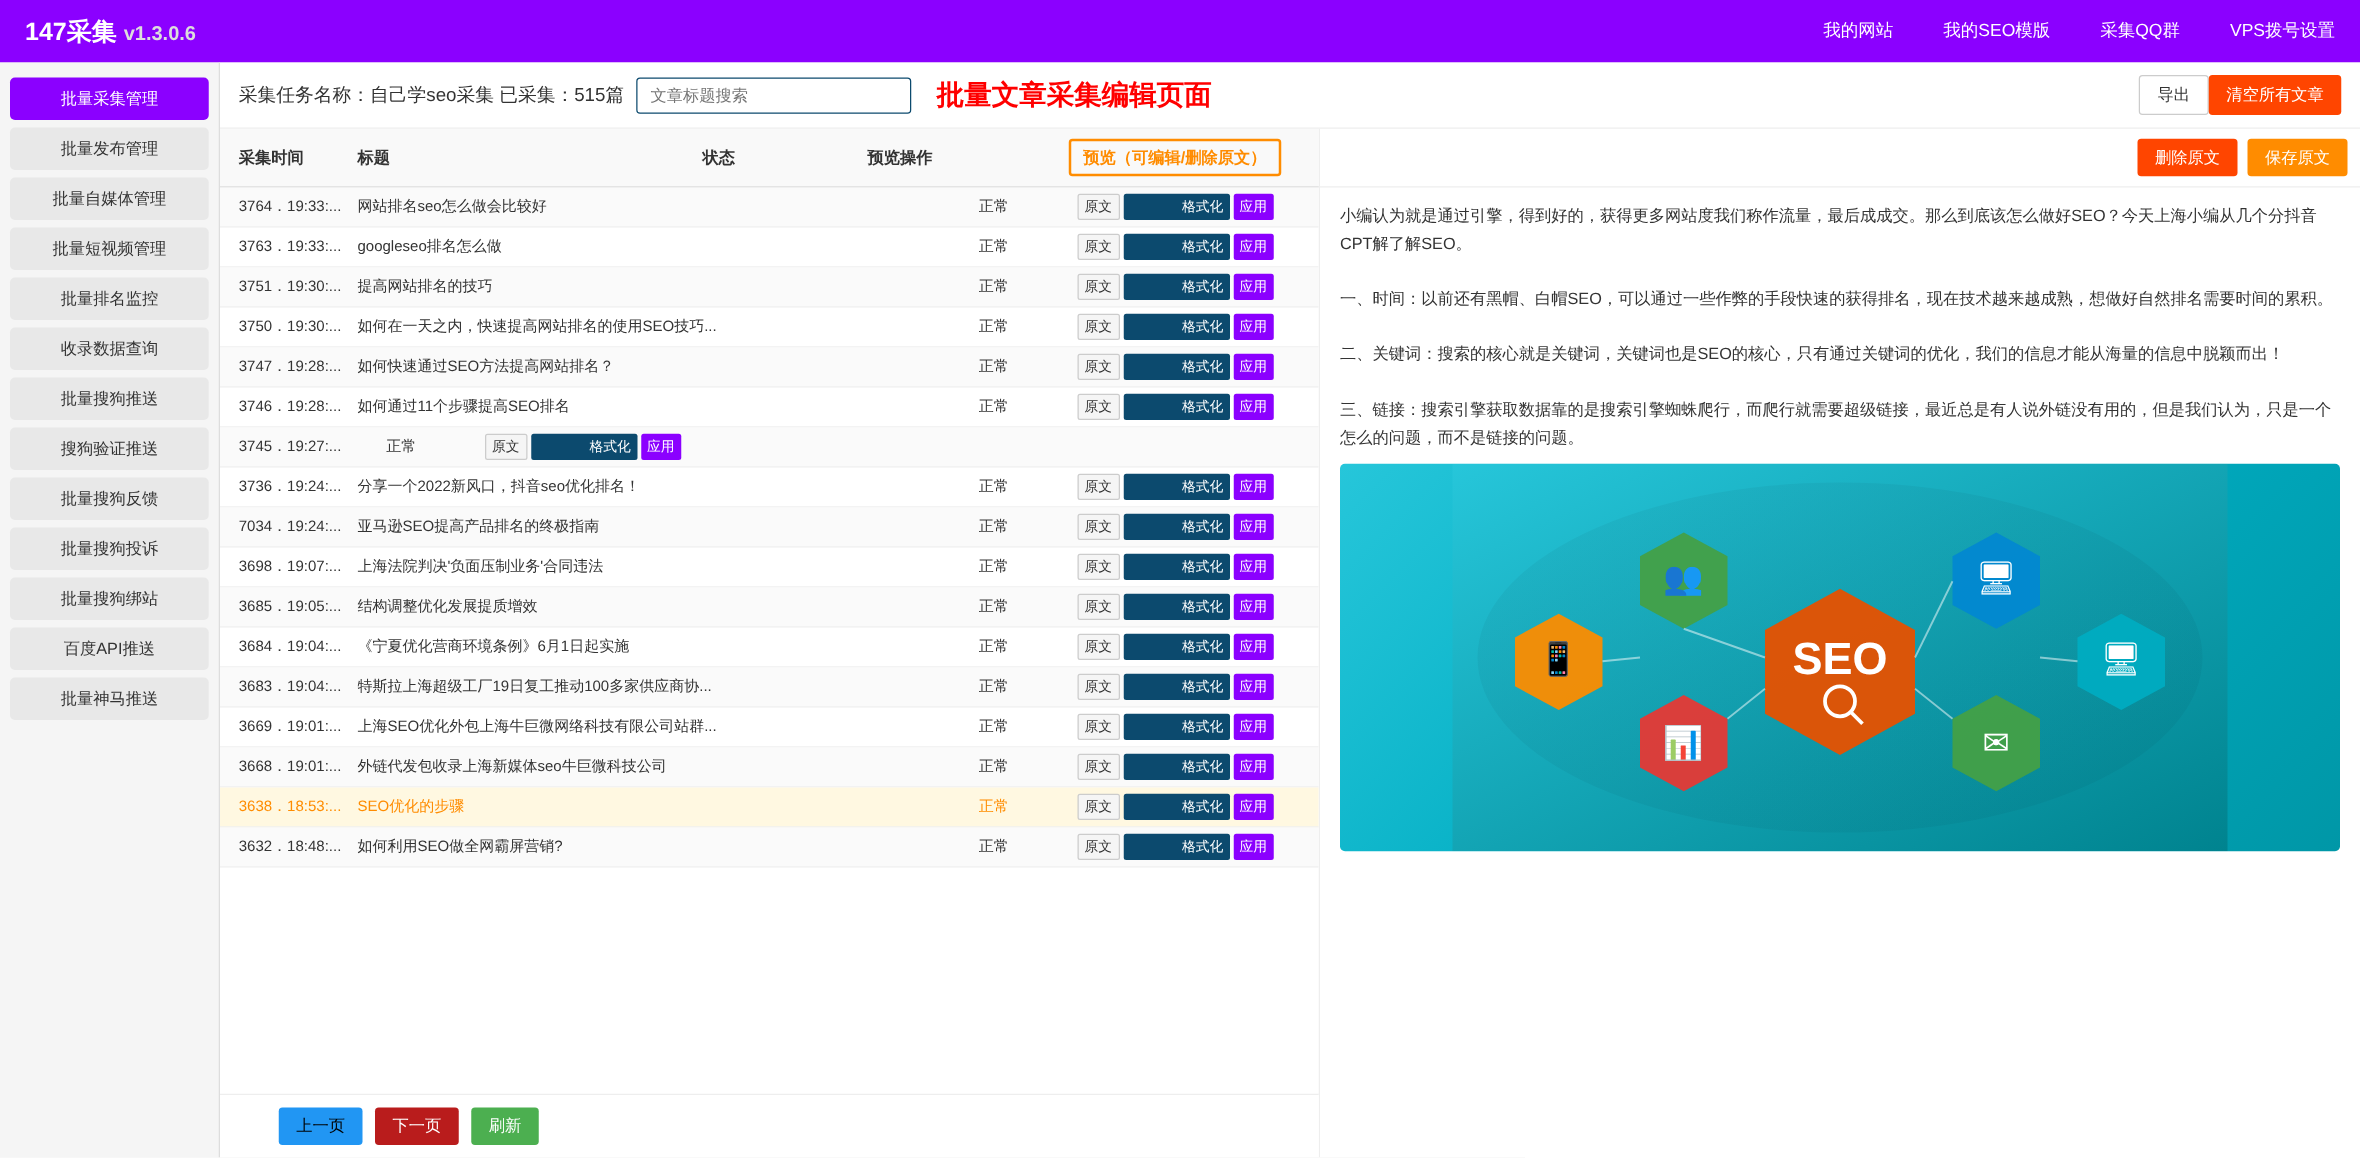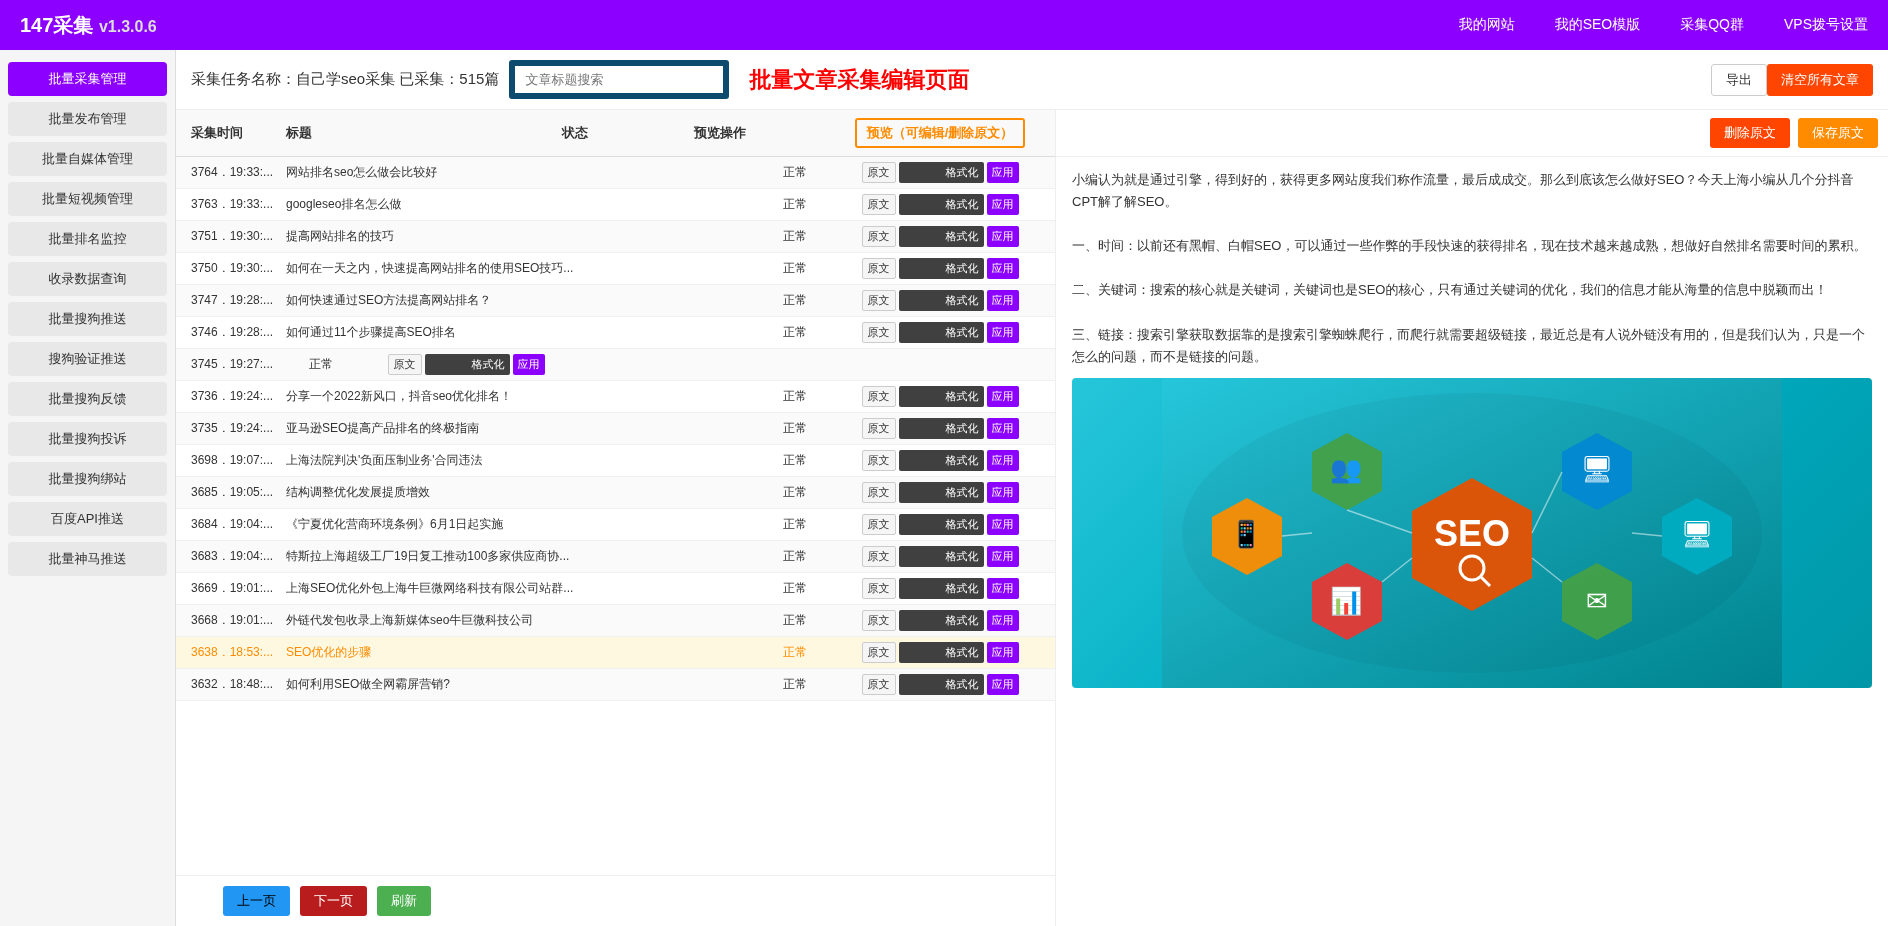--- a/index.html
+++ b/index.html
@@ -86,21 +86,21 @@
       gap: 10px;
     }
     .topbar-title {
       font-size: 15px;
       color: #333;
       white-space: nowrap;
     }
     .topbar-search {
       width: 220px;
       padding: 6px 10px;
-      border: 6px solid #0c4a6e;
+      border: 1px solid #0c4a6e;
       border-radius: 3px;
       font-size: 13px;
       outline: none;
     }
     .topbar-heading {
       font-size: 22px;
       font-weight: bold;
       color: #FF0000;
       margin-left: 10px;
     }
@@ -194,21 +194,21 @@
     .row-action { width: 220px; display: flex; gap: 3px; justify-content: center; }
     .tag-btn {
       padding: 2px 5px;
       border-radius: 2px;
       font-size: 11px;
       cursor: pointer;
       border: none;
       font-family: inherit;
     }
     .tag-original { background: #f5f5f5; border: 1px solid #ccc; color: #333; }
-    .tag-format { background: #404040; color: white; padding-left: 47px; }
+    .tag-format { background: #0c4a6e; color: white; padding-left: 47px; }
     .tag-apply { background: #8B00FF; color: white; }
 
     
     .pagination {
       padding: 10px 15px;
       display: flex;
       gap: 10px;
       border-top: 1px solid #eee;
       background: white;
     }
@@ -402,21 +402,21 @@
             <div class="row-title">分享一个2022新风口，抖音seo优化排名！</div>
             <div class="row-status">正常</div>
             <div class="row-action">
               <button class="tag-btn tag-original">原文</button>
               <button class="tag-btn tag-format">格式化</button>
               <button class="tag-btn tag-apply">应用</button>
             </div>
           </div>
 
           <div class="table-row">
-            <div class="row-time">3735．19:24:...</div>
+            <div class="row-time">7034．19:24:...</div>
             <div class="row-title">亚马逊SEO提高产品排名的终极指南</div>
             <div class="row-status">正常</div>
             <div class="row-action">
               <button class="tag-btn tag-original">原文</button>
               <button class="tag-btn tag-format">格式化</button>
               <button class="tag-btn tag-apply">应用</button>
             </div>
           </div>
 
           <div class="table-row">

